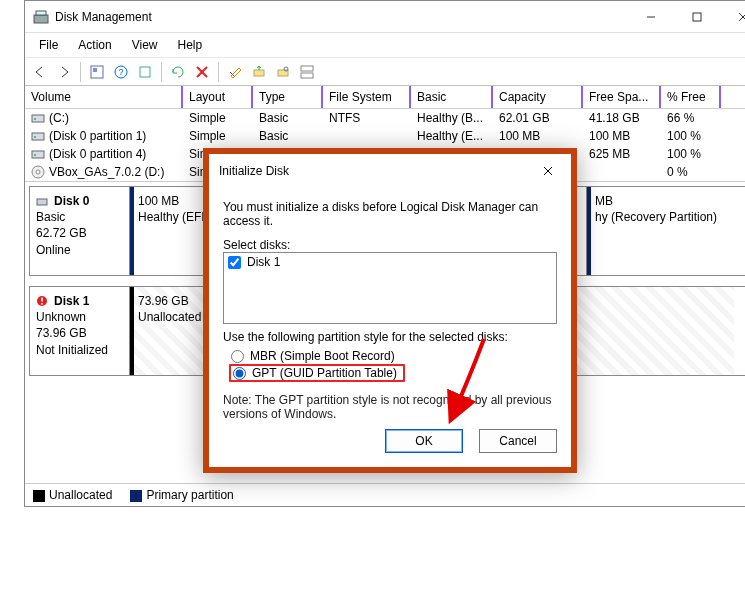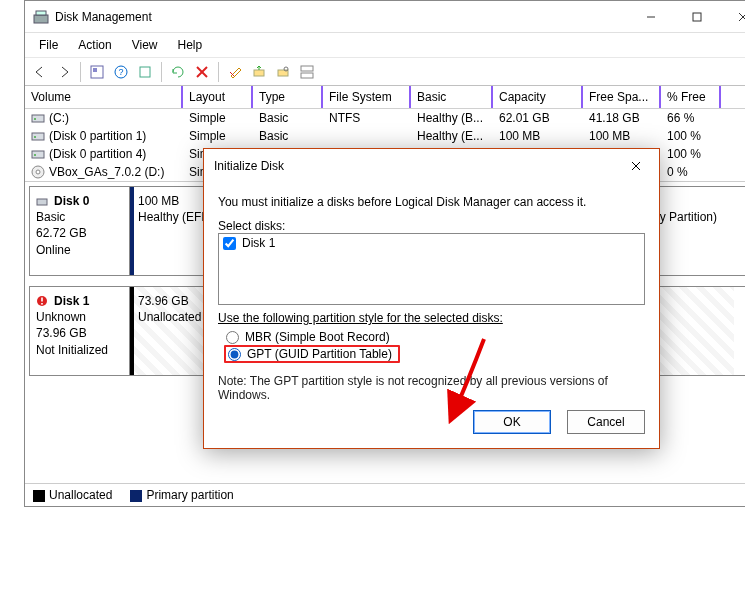--- a/index.html
+++ b/index.html
@@ -44,22 +44,22 @@
   .part:first-child { border-left:none; }
   .part.primary::before { content:""; position:absolute; left:0; top:0; bottom:0; width:4px; background:#0a246a; }
   .part.unalloc { background:repeating-linear-gradient(45deg,#fff,#fff 6px,#f5f5f5 6px,#f5f5f5 12px); }
   .part.unalloc::before{ content:""; position:absolute; left:0; top:0; bottom:0; width:4px; background:#000; }
   
   .legend { border-top:1px solid #ccc; padding:4px 8px; display:flex; gap:18px; align-items:center; font-size:12px; }
   .lsq { width:12px; height:12px; display:inline-block; margin-right:4px; vertical-align:middle; }
   .lsq.black{background:#000;} .lsq.blue{background:#0a246a;}
   
   .dialog {
-    position:absolute; left:203px; top:148px; width:457px;
-    background:#fff; border:1px solid #c2410c; box-shadow:0 4px 24px rgba(0,0,0,.35);
+    position:absolute; left:203px; top:148px; width:374px;
+    background:#fff; border:6px solid #c2410c; box-shadow:0 4px 24px rgba(0,0,0,.35);
     font-size:12px;
   }
   .dtitlebar { display:flex; align-items:center; padding:6px 4px 6px 10px; }
   .dtitlebar .dtitle { flex:1; }
   .dclose { width:38px; height:22px; display:flex; align-items:center; justify-content:center; }
   .dbody { padding:6px 14px 14px 14px; }
   .dbody p { margin:6px 0 10px 0; }
   .disklist { border:1px solid #888; height:72px; padding:2px 4px; background:#fff; }
   .disklist label { display:flex; align-items:center; gap:4px; font-size:12px; }
   .radiogrp { margin:4px 0 6px 6px; }
@@ -329,21 +329,21 @@
   </div>
   <div class="dbody">
     <p>You must initialize a disks before Logical Disk Manager can access it.</p>
     <div>Select disks:</div>
     <div class="disklist">
       <label>
         <input type="checkbox" checked="" style="">
         <span>Disk 1</span>
       </label>
     </div>
-    <p style="margin-bottom:3px;text-decoration:underline;">Use the following partition style for the selected disks:</p>
+    <p style="margin-bottom:3px;">Use the following partition style for the selected disks:</p>
     <div class="radiogrp">
       <label class="radiolbl">
         <input type="radio" name="pstyle" style="">
         <span>MBR (Simple Boot Record)</span>
       </label>
       <span class="gptrow">
         <label class="radiolbl" style="padding:0;">
           <input type="radio" name="pstyle" checked="" style="">
           <span>GPT (GUID Partition Table)</span>
         </label>

